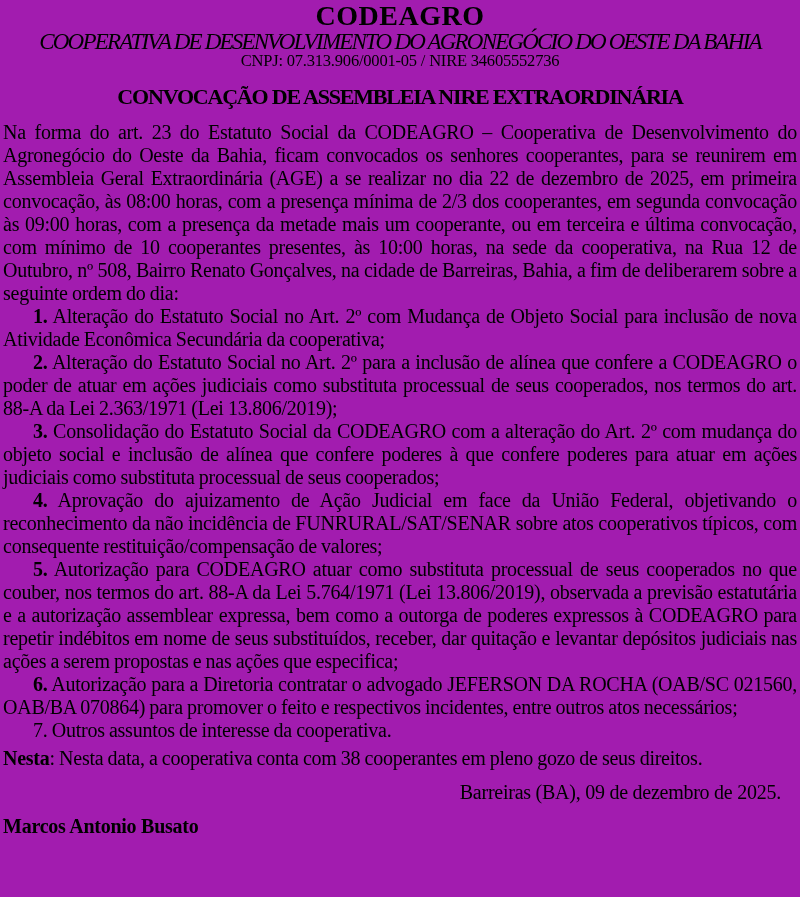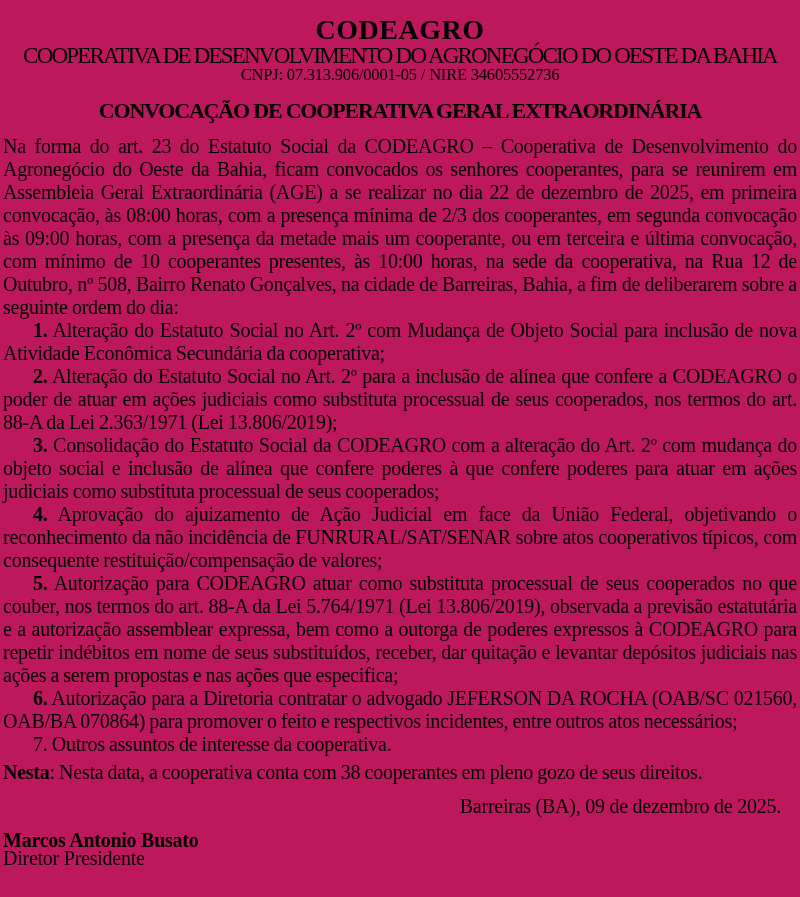--- a/index.html
+++ b/index.html
@@ -1,39 +1,40 @@
 <!DOCTYPE html>
 <html lang="pt"><head>
 <meta charset="utf-8">
 <style>
   html, body { margin: 0; padding: 0; background: #ffffff; }
   .page {
     width: 800px;
     height: 897px;
     box-sizing: border-box;
-    padding: 15px 3px;
+    padding: 1px 3px;
     overflow: hidden;
-    background: #be185d;
+    background: #a21caf;
     color: #000000;
     font-family: "Liberation Serif", "DejaVu Serif", serif;
   }
   .org-title {
     font-size: 28px;
     line-height: 30px;
     font-weight: bold;
     text-align: center;
     letter-spacing: 0.5px;
     margin: 0;
   }
   .org-subtitle {
     font-size: 23px;
     line-height: 21px;
     text-align: center;
     white-space: nowrap;
     letter-spacing: -1.8px;
+    font-style: italic;
   }
   .org-reg {
     font-size: 16.5px;
     line-height: 17px;
     text-align: center;
     letter-spacing: -0.2px;
   }
   .notice-heading {
     font-size: 22px;
     line-height: 23px;
@@ -79,21 +80,21 @@
 <body>
 
 <div class="page">
 
   <h1 class="org-title">CODEAGRO</h1>
 
   <div class="org-subtitle">COOPERATIVA DE DESENVOLVIMENTO DO AGRONEGÓCIO DO OESTE DA BAHIA</div>
 
   <div class="org-reg">CNPJ: 07.313.906/0001-05 / NIRE 34605552736</div>
 
-  <h2 class="notice-heading">CONVOCAÇÃO DE COOPERATIVA GERAL EXTRAORDINÁRIA</h2>
+  <h2 class="notice-heading">CONVOCAÇÃO DE ASSEMBLEIA NIRE EXTRAORDINÁRIA</h2>
 
   <p class="para intro">Na forma do art. 23 do Estatuto Social da CODEAGRO – Cooperativa de Desenvolvimento do Agronegócio do Oeste da Bahia, ficam convocados os senhores cooperantes, para se reunirem em Assembleia Geral Extraordinária (AGE) a se realizar no dia 22 de dezembro de 2025, em primeira convocação, às 08:00 horas, com a presença mínima de 2/3 dos cooperantes, em segunda convocação às 09:00 horas, com a presença da metade mais um cooperante, ou em terceira e última convocação, com mínimo de 10 cooperantes presentes, às 10:00 horas, na sede da cooperativa, na Rua 12 de Outubro, nº 508, Bairro Renato Gonçalves, na cidade de Barreiras, Bahia, a fim de deliberarem sobre a seguinte ordem do dia:</p>
 
   <p class="para item"><span class="num">1.</span> <span>Alteração do Estatuto Social no Art. 2º com Mudança de Objeto Social para inclusão de nova Atividade Econômica Secundária da cooperativa;</span></p>
 
   <p class="para item"><span class="num">2.</span> <span>Alteração do Estatuto Social no Art. 2º para a inclusão de alínea que confere a CODEAGRO o poder de atuar em ações judiciais como substituta processual de seus cooperados, nos termos do art. 88-A da Lei 2.363/1971 (Lei 13.806/2019);</span></p>
 
   <p class="para item"><span class="num">3.</span> <span>Consolidação do Estatuto Social da CODEAGRO com a alteração do Art. 2º com mudança do objeto social e inclusão de alínea que confere poderes à que confere poderes para atuar em ações judiciais como substituta processual de seus cooperados;</span></p>
 
   <p class="para item"><span class="num">4.</span> <span>Aprovação do ajuizamento de Ação Judicial em face da União Federal, objetivando o reconhecimento da não incidência de FUNRURAL/SAT/SENAR sobre atos cooperativos típicos, com consequente restituição/compensação de valores;</span></p>
@@ -103,16 +104,15 @@
   <p class="para item"><span class="num">6.</span> <span>Autorização para a Diretoria contratar o advogado JEFERSON DA ROCHA (OAB/SC 021560, OAB/BA 070864) para promover o feito e respectivos incidentes, entre outros atos necessários;</span></p>
 
   <p class="para item"><span class="num plain">7.</span> <span>Outros assuntos de interesse da cooperativa.</span></p>
 
   <p class="para note"><span class="bold">Nesta</span><span>: Nesta data, a cooperativa conta com 38 cooperantes em pleno gozo de seus direitos.</span></p>
 
   <p class="dateline">Barreiras (BA), 09 de dezembro de 2025.</p>
 
   <div class="sig">
     <div class="sig-name">Marcos Antonio Busato</div>
-    <div class="sig-role">Diretor Presidente</div>
   </div>
 
 </div>
 
 </body></html>

